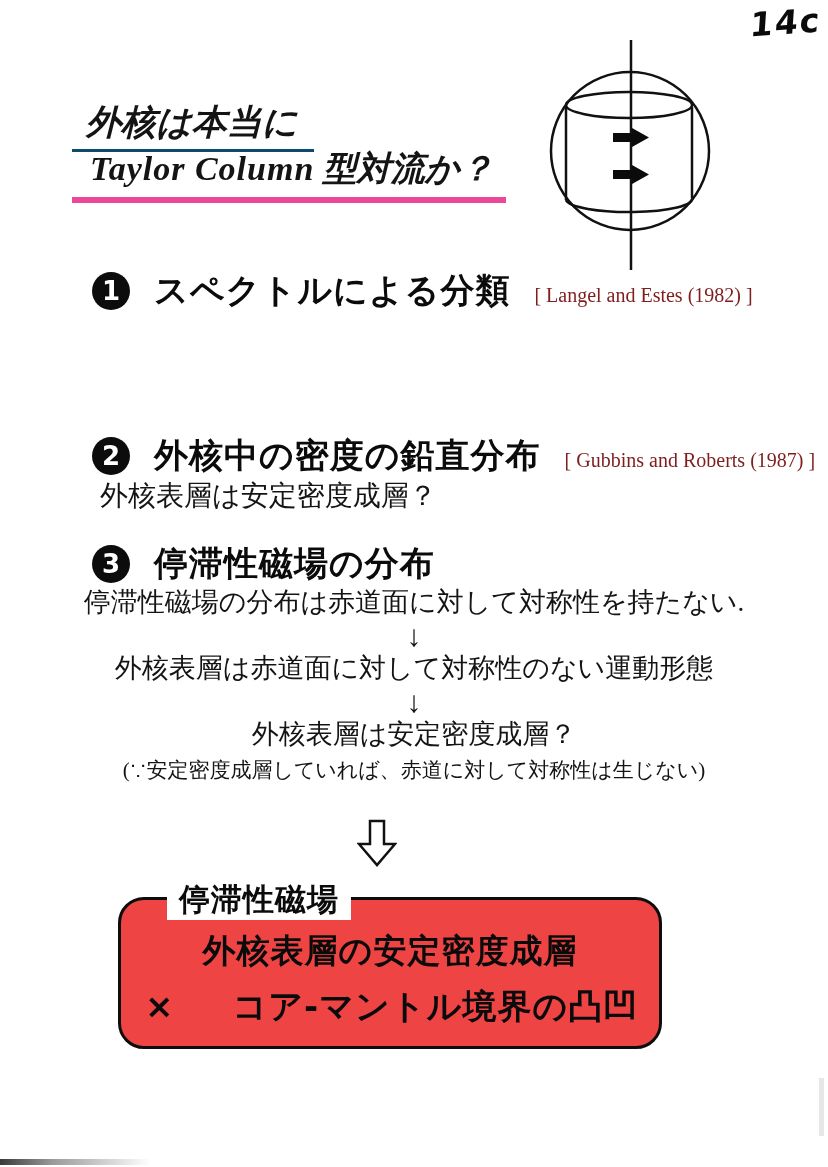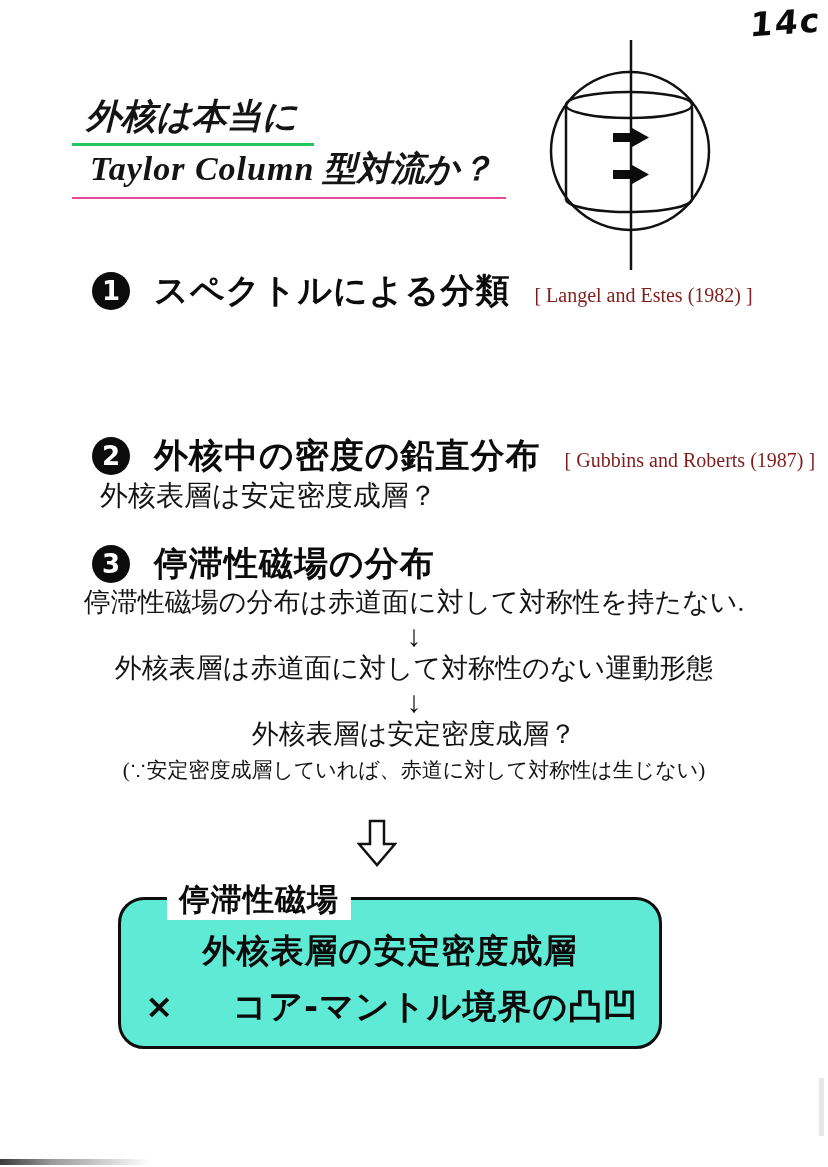--- a/index.html
+++ b/index.html
@@ -11,28 +11,28 @@
 
   
   .pagenum {
     position:absolute; left:750px; top:6px;
     font:700 33px/1 "DejaVu Sans","Liberation Sans",sans-serif;
     transform:rotate(-4deg) skewX(-8deg); letter-spacing:2px; color:#0a0a0a;
   }
 
   
   .title-line1 {
-    position:absolute; left:72px; top:95px;
+    position:absolute; left:72px; top:101px;
     font:italic 600 35px/1.25 "Liberation Serif","DejaVu Serif",serif;
-    padding:0 16px 4px 14px; border-bottom:3px solid #22c55e; white-space:nowrap;
+    padding:0 16px 4px 14px; border-bottom:3px solid #0c4a6e; white-space:nowrap;
   }
   .title-line2 {
     position:absolute; left:72px; top:148px;
     font:italic 600 34px/1.25 "Liberation Serif","DejaVu Serif",serif;
-    padding:0 12px 6px 18px; border-bottom:2px solid #ec4899; white-space:nowrap;
+    padding:0 12px 6px 18px; border-bottom:6px solid #ec4899; white-space:nowrap;
   }
   .title-line2 .latin { font:italic 700 34px/1.25 "Liberation Serif","DejaVu Serif",serif; letter-spacing:1px; }
 
   
   .diagram { position:absolute; left:543px; top:34px; }
 
   
   .sec { position:absolute; left:92px; display:flex; align-items:center; gap:24px; }
   .badge {
     width:38px; height:38px; border-radius:50%; background:#0c0c0c; color:#ffffff;
@@ -59,21 +59,21 @@
   .flow { position:absolute; left:36px; top:584px; width:756px; text-align:center; }
   .flow .step { font-size:27px; line-height:37px; white-space:nowrap; }
   .flow .arr  { font-size:30px; line-height:29px; }
   .flow .note { font-size:21px; line-height:31px; margin-top:2px;text-align:center; }
 
   .big-arrow { position:absolute; left:357px; top:819px; }
 
   
   .cbox {
     position:absolute; left:118px; top:897px; width:538px; height:146px;
-    border:3.5px solid #0d0d0d; border-radius:26px; background:#5eead4;
+    border:3.5px solid #0d0d0d; border-radius:26px; background:#ef4444;
   }
   .cbox-label {
     position:absolute; top:-22px; left:46px; background:#ffffff; padding:0 12px;
     font:700 31px/42px "DejaVu Sans","Liberation Sans",sans-serif; letter-spacing:1px; color:#0b0b0b;
     white-space:nowrap;
   }
   .cbox-line1 {
     margin-top:31px; text-align:center;
     font:700 33px/1.2 "DejaVu Sans","Liberation Sans",sans-serif; letter-spacing:1px; color:#0b0b0b;
   }

